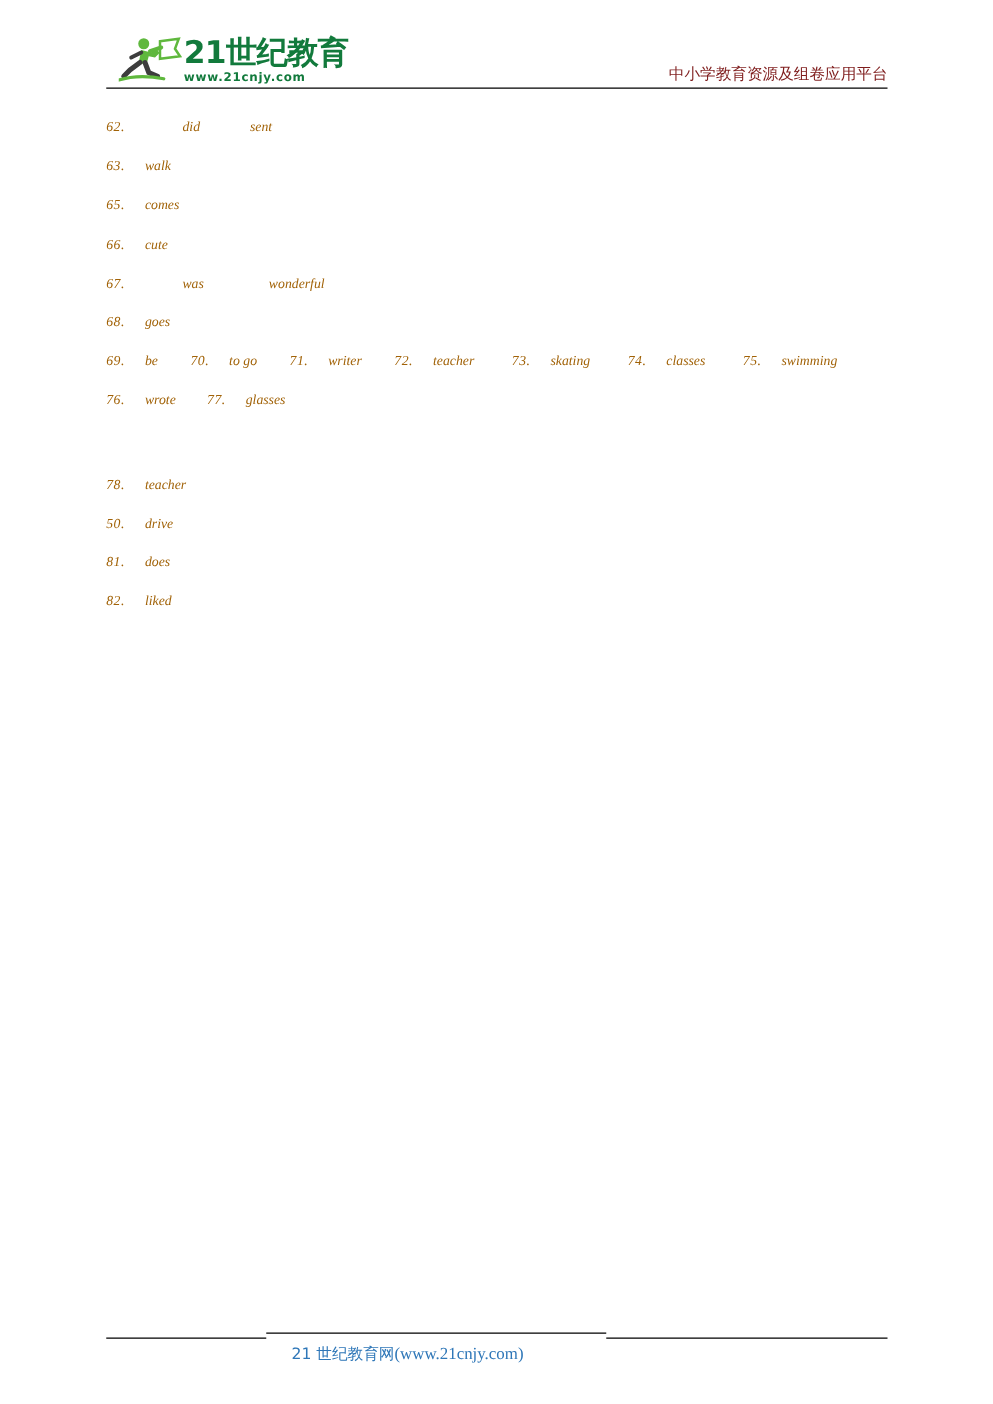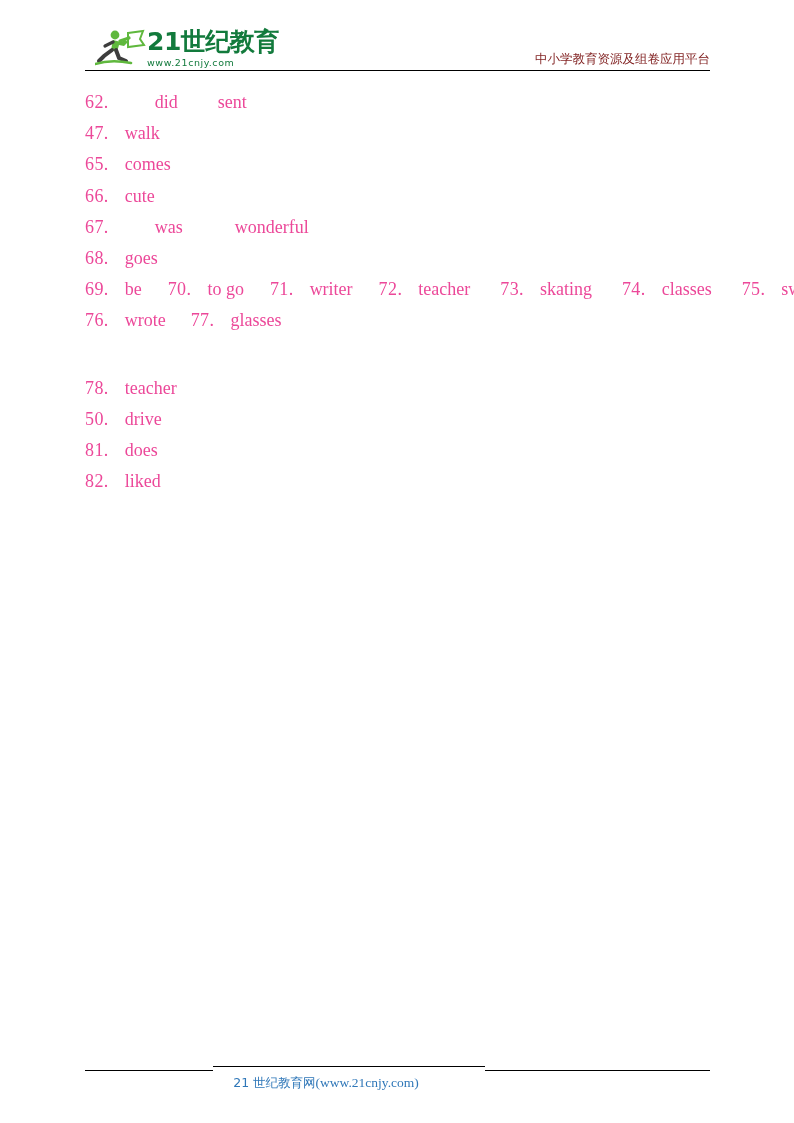--- a/index.html
+++ b/index.html
@@ -56,21 +56,21 @@
     font-family: "DejaVu Sans", sans-serif;
     font-weight: bold;
     font-size: 25px;
     line-height: 28px;
     color: #127a3c;
     letter-spacing: -0.5px;
     white-space: nowrap;
   }
   .logo-url {
     font-family: "DejaVu Sans", sans-serif;
-    font-weight: normal;
+    font-weight: bold;
     font-size: 9.5px;
     line-height: 12px;
     color: #127a3c;
     letter-spacing: 0.6px;
     white-space: nowrap;
     margin-top: 1px;
   }
   .header-slogan {
     position: absolute;
     right: 0px;
@@ -91,26 +91,27 @@
   }
 
   
   .content {
     position: absolute;
     left: 85px;
     top: 94px;
     width: 625px;
   }
   .ans-line {
-    font-size: 18px;
+    font-size: 11px;
     line-height: 16px;
     height: 16px;
     margin-bottom: 15.2px;
     white-space: nowrap;
-    color: #ec4899;
+    color: #a16207;
+    font-style: italic;
   }
   .ans-line .num {
     letter-spacing: 0.4px;
   }
   .gap-sm  { display: inline-block; width: 46px; }
   .gap-md  { display: inline-block; width: 40px; }
   .gap-lg  { display: inline-block; width: 52px; }
   .gap-xs  { display: inline-block; width: 16px; }
   .gap-item{ display: inline-block; width: 26px; }
   .gap-item2{ display: inline-block; width: 30px; }
@@ -206,21 +207,21 @@
 
   <div class="content">
 
     <div>
 
       <div class="ans-line">
         <span class="num">62.</span><span class="gap-sm"></span><span>did</span><span class="gap-md"></span><span>sent</span>
       </div>
 
       <div class="ans-line">
-        <span class="num">47.</span><span class="gap-xs"></span><span>walk</span>
+        <span class="num">63.</span><span class="gap-xs"></span><span>walk</span>
       </div>
 
 
       <div class="ans-line">
         <span class="num">65.</span><span class="gap-xs"></span><span>comes</span>
       </div>
 
       <div class="ans-line">
         <span class="num">66.</span><span class="gap-xs"></span><span>cute</span>
       </div>

